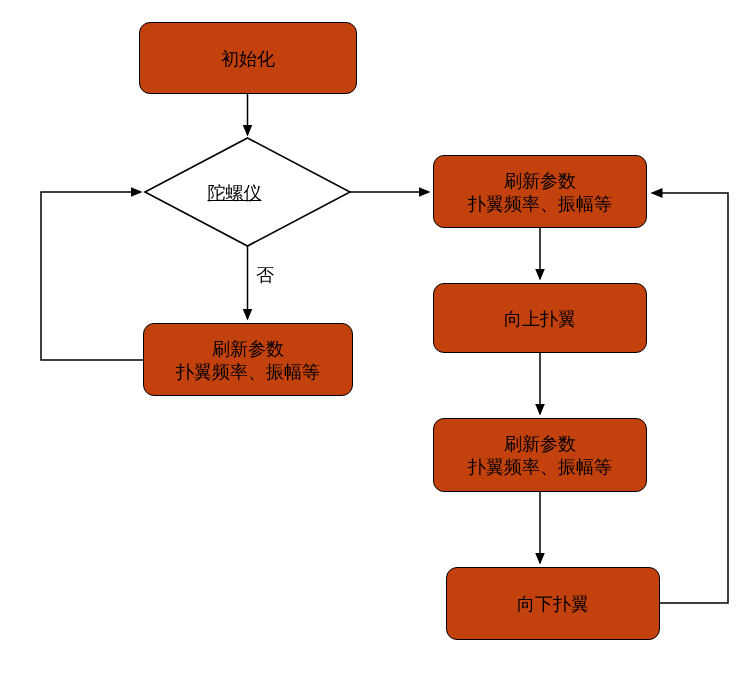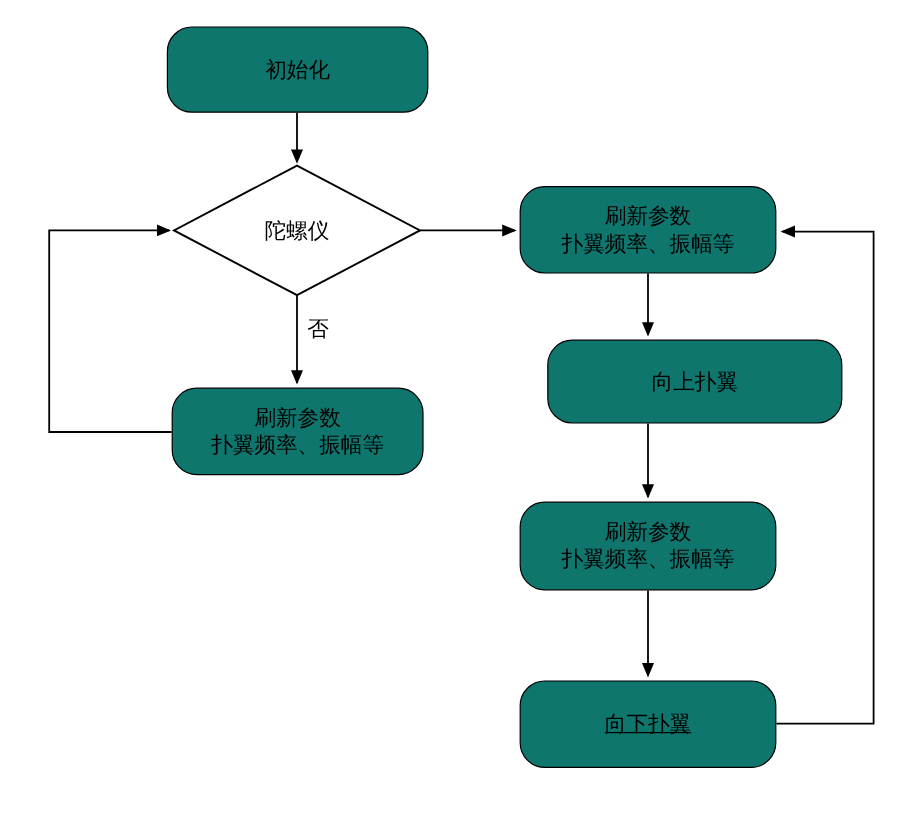--- a/index.html
+++ b/index.html
@@ -13,23 +13,23 @@
     overflow: hidden;
   }
   .wires {
     position: absolute;
     left: 0; top: 0;
     width: 748px; height: 681px;
   }
   .node {
     position: absolute;
     box-sizing: border-box;
-    background: #0f766e;
+    background: #c2410c;
     border: 1.6px solid #000000;
-    border-radius: 21px;
+    border-radius: 11px;
     display: flex;
     flex-direction: column;
     align-items: center;
     justify-content: center;
     text-align: center;
     font-size: 18px;
     line-height: 23px;
     white-space: nowrap;
   }
   .diamond-label {
@@ -46,25 +46,25 @@
   .edge-label {
     position: absolute;
     font-size: 18px;
     line-height: 22px;
     background: #ffffff;
     padding: 0 2px;
   }
   
   #node-init            { left: 139px; top: 22px;  width: 218px; height: 72px; }
   #node-refresh-top     { left: 433px; top: 155px; width: 214px; height: 73px; }
-  #node-flap-up         { left: 456px; top: 283px; width: 246px; height: 70px; }
+  #node-flap-up         { left: 433px; top: 283px; width: 214px; height: 70px; }
   #node-refresh-mid     { left: 433px; top: 418px; width: 214px; height: 74px; }
-  #node-flap-down       { left: 433px; top: 567px; width: 214px; height: 73px; text-decoration: underline; }
+  #node-flap-down       { left: 446px; top: 567px; width: 214px; height: 73px; }
   #node-refresh-left    { left: 143px; top: 323px; width: 210px; height: 73px; }
-  #diamond-label        { left: 147px; top: 160px; width: 201px; height: 64px; }
+  #diamond-label        { left: 134px; top: 160px; width: 201px; height: 64px; text-decoration: underline; }
   #edge-label-no        { left: 254px; top: 264px; }
 </style>
 </head>
 <body>
 
 <div class="canvas">
 
   <svg class="wires" width="748" height="681" viewBox="0 0 748 681" xmlns="http://www.w3.org/2000/svg">
     <defs>
       <marker id="arrow" markerUnits="userSpaceOnUse" markerWidth="13" markerHeight="11" refX="10.5" refY="5" orient="auto">

